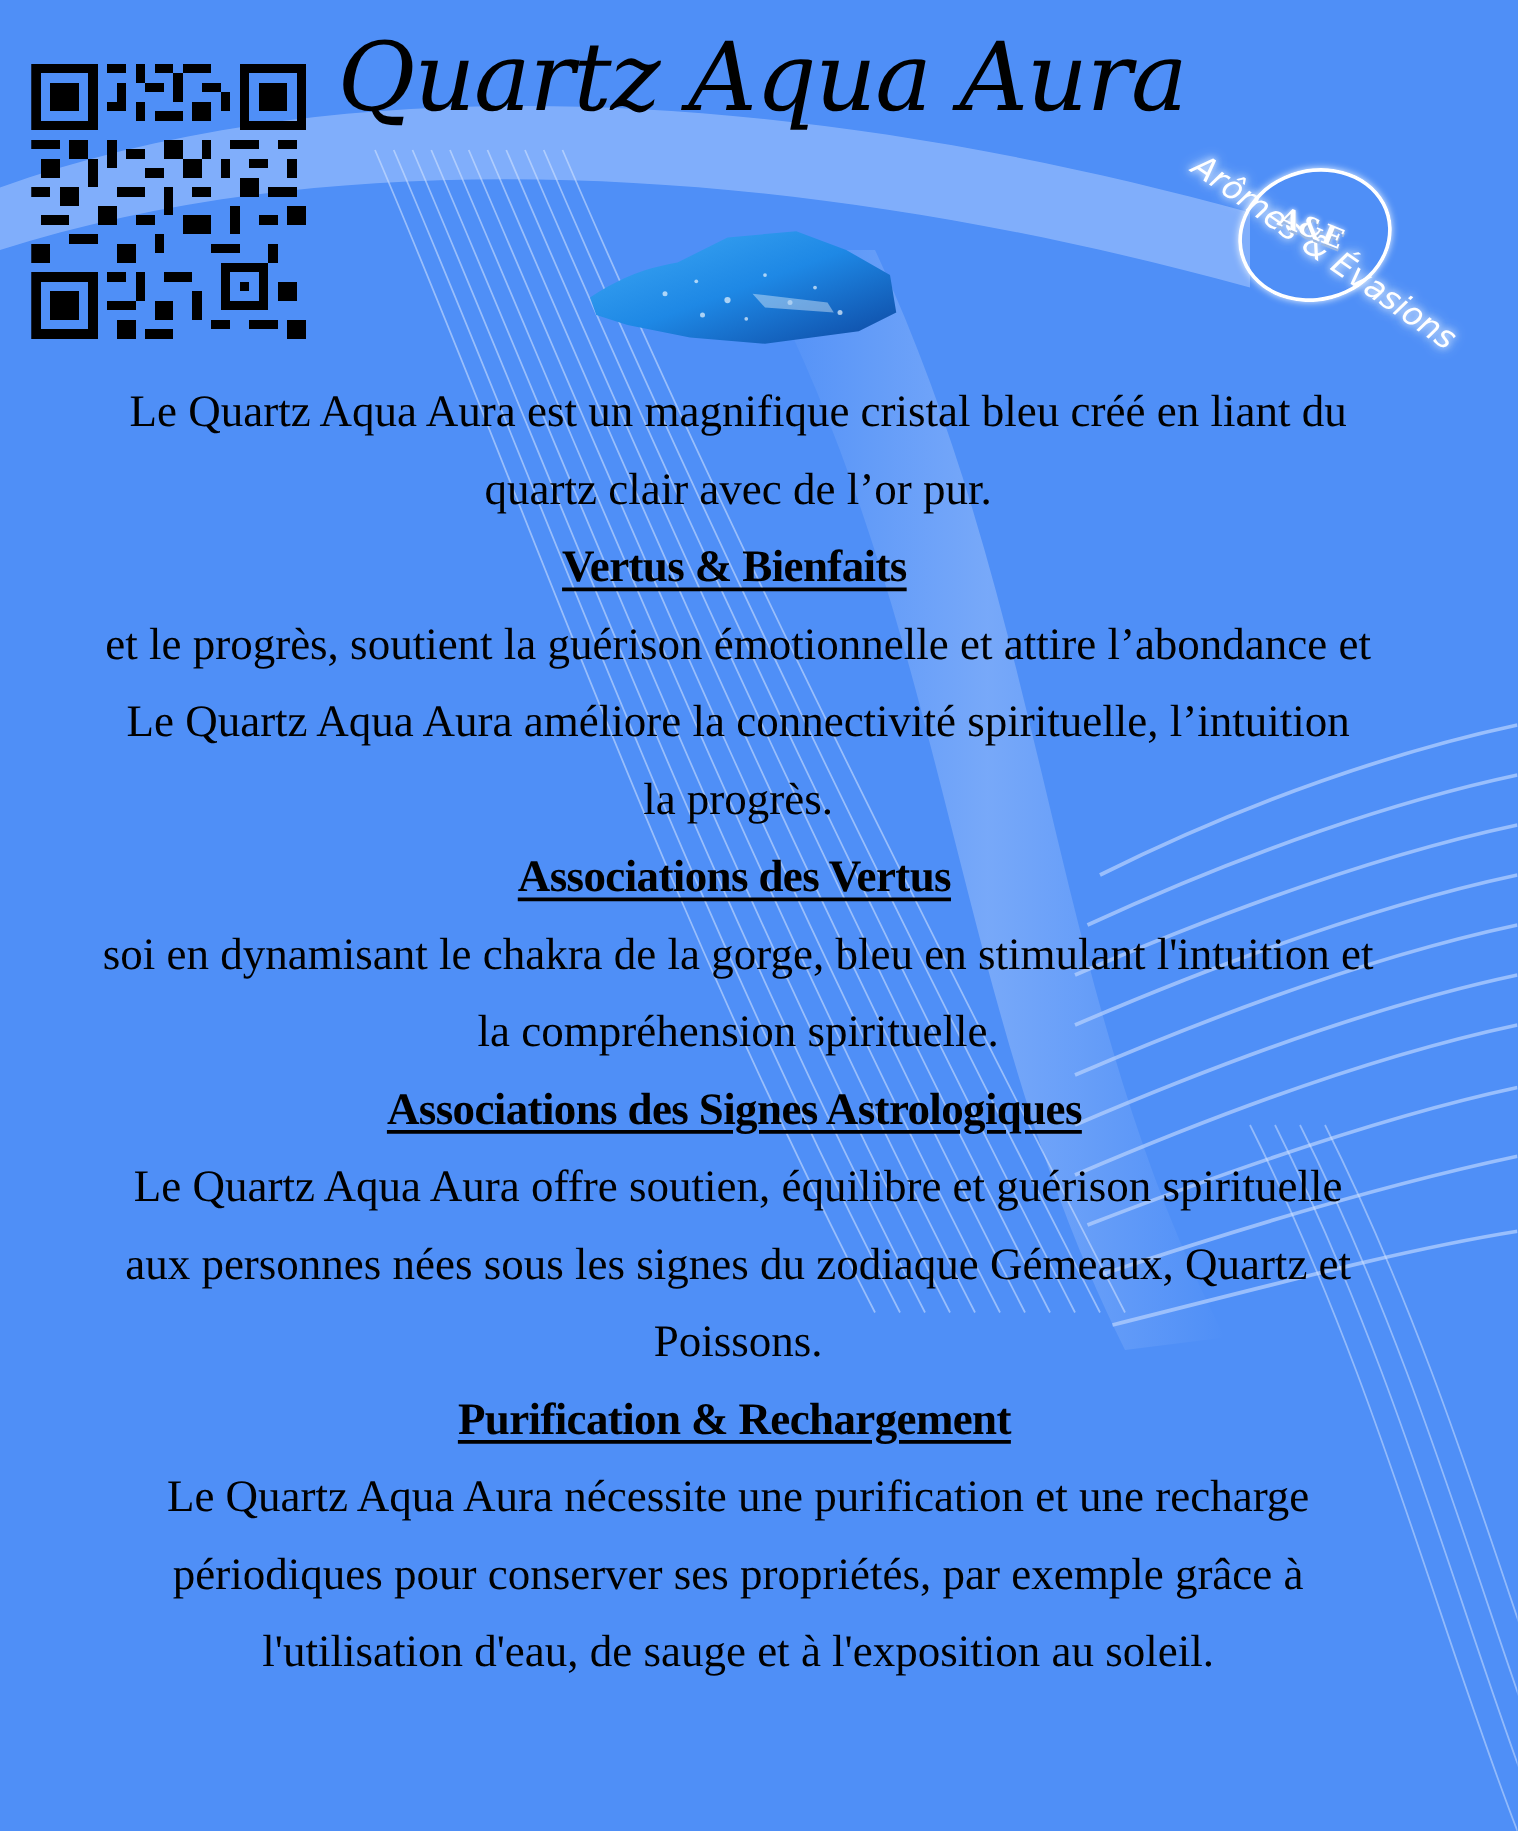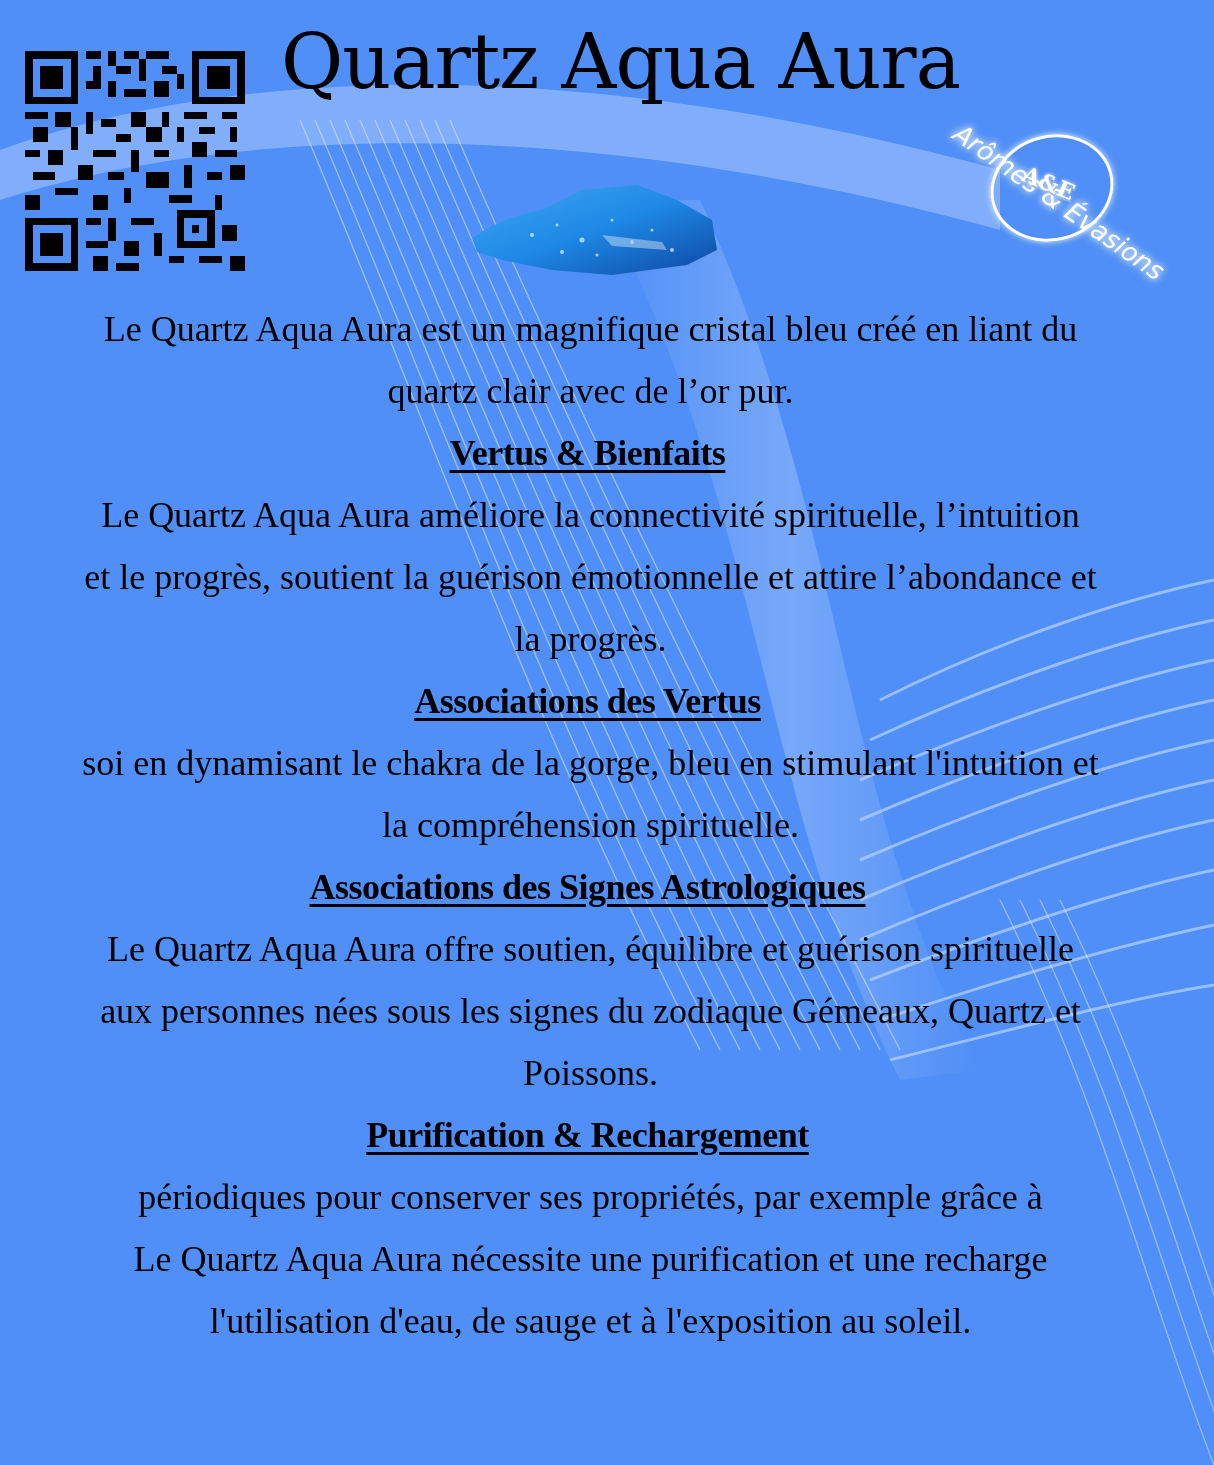--- a/index.html
+++ b/index.html
@@ -14,22 +14,23 @@
       position: absolute; inset: 0; z-index: 0; pointer-events: none;
     }
     .page { position: relative; z-index: 1; width: 1214px; height: 1465px; }
 
     .qr {
       position: absolute; left: 25px; top: 50px;
       width: 220px; height: 222px;
     }
     .title {
       position: absolute; left: 270px; top: 2px; width: 690px;
-      text-align: right;
+      text-align: left;
       font-family: "DejaVu Serif", serif;
+      font-style: italic;
       font-size: 76px;
       letter-spacing: -1px;
       line-height: 120px;
       color: #000;
     }
     .logo {
       position: absolute; left: 950px; top: 40px; width: 264px; height: 200px;
     }
     .logo-text {
       position: absolute; left: 15px; top: 78px;
@@ -235,38 +236,38 @@
   </svg>
 
   <div class="content">
     <p class="para">
       <span class="ln">Le Quartz Aqua Aura est un magnifique cristal bleu créé en liant du</span>
       <span class="ln">quartz clair avec de l’or pur.</span>
     </p>
 
     <h2 class="heading">Vertus &amp; Bienfaits</h2>
     <p class="para">
+      <span class="ln">et le progrès, soutient la guérison émotionnelle et attire l’abondance et</span>
       <span class="ln">Le Quartz Aqua Aura améliore la connectivité spirituelle, l’intuition</span>
-      <span class="ln">et le progrès, soutient la guérison émotionnelle et attire l’abondance et</span>
       <span class="ln">la progrès.</span>
     </p>
 
     <h2 class="heading">Associations des Vertus</h2>
     <p class="para">
       <span class="ln">soi en dynamisant le chakra de la gorge, bleu en stimulant l'intuition et</span>
       <span class="ln">la compréhension spirituelle.</span>
     </p>
 
     <h2 class="heading">Associations des Signes Astrologiques</h2>
     <p class="para">
       <span class="ln">Le Quartz Aqua Aura offre soutien, équilibre et guérison spirituelle</span>
       <span class="ln">aux personnes nées sous les signes du zodiaque Gémeaux, Quartz et</span>
       <span class="ln">Poissons.</span>
     </p>
 
     <h2 class="heading">Purification &amp; Rechargement</h2>
     <p class="para">
+      <span class="ln">Le Quartz Aqua Aura nécessite une purification et une recharge</span>
       <span class="ln">périodiques pour conserver ses propriétés, par exemple grâce à</span>
-      <span class="ln">Le Quartz Aqua Aura nécessite une purification et une recharge</span>
       <span class="ln">l'utilisation d'eau, de sauge et à l'exposition au soleil.</span>
     </p>
   </div>
 </div>
 
 </body></html>

